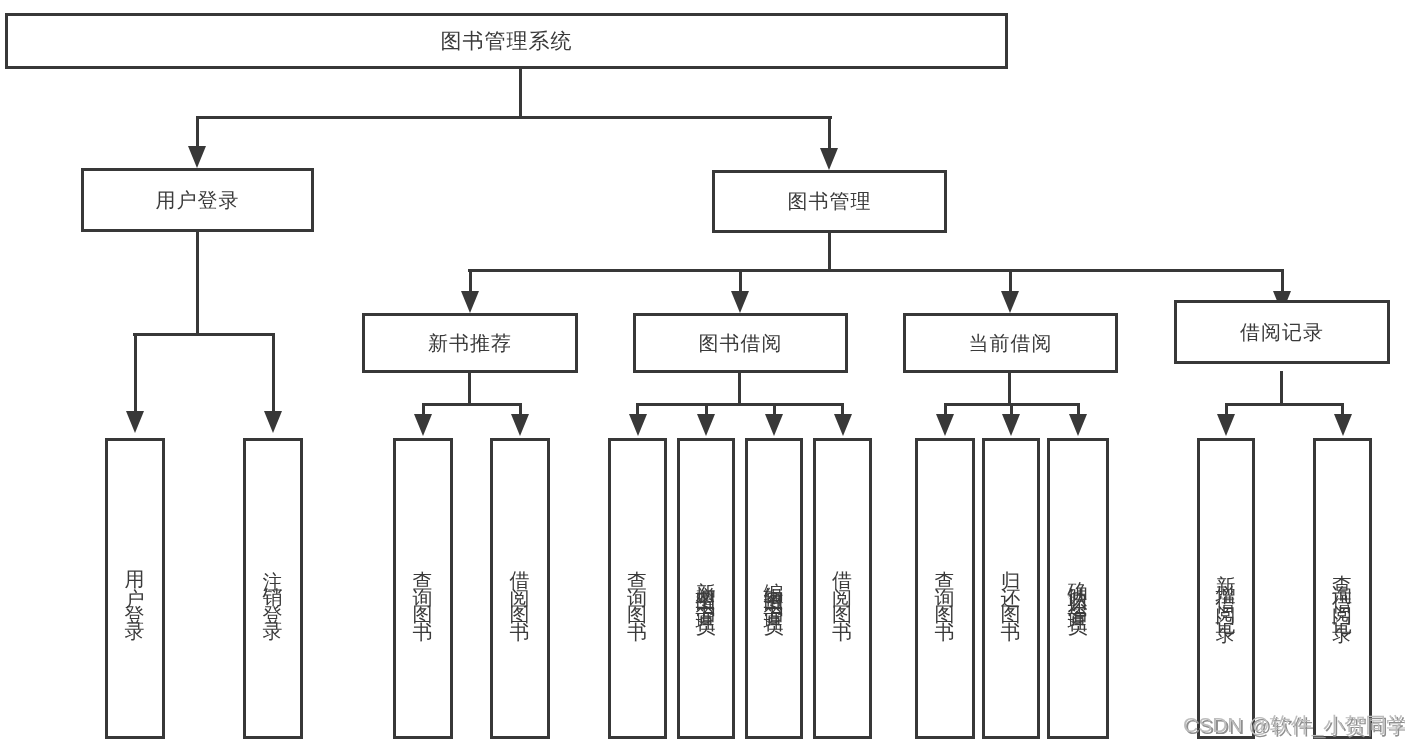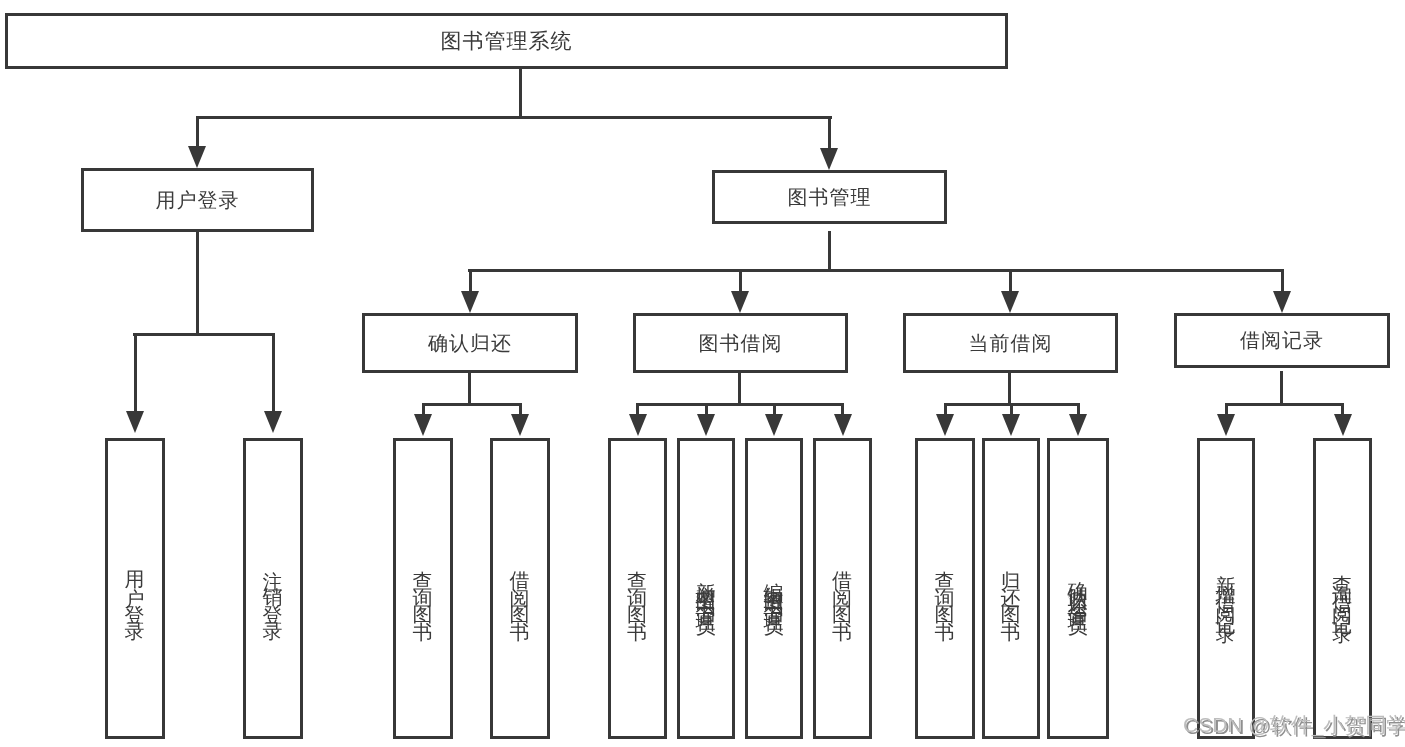--- a/index.html
+++ b/index.html
@@ -43,44 +43,44 @@
   <div class="box root" style="left:5px;top:13px;width:1003px;height:56px;">图书管理系统</div>
 
   <div class="vl" style="left:519px;top:67px;height:51px;"></div>
   <div class="hl" style="left:196px;top:116px;width:636px;"></div>
   <div class="vl" style="left:196px;top:116px;height:32px;"></div>
   <div class="ah" style="left:188px;top:146px;"></div>
   <div class="vl" style="left:828px;top:116px;height:34px;"></div>
   <div class="ah" style="left:820px;top:148px;"></div>
 
   <div class="box" style="left:81px;top:168px;width:233px;height:64px;">用户登录</div>
-  <div class="box" style="left:712px;top:170px;width:235px;height:54px;">图书管理</div>
+  <div class="box" style="left:712px;top:170px;width:235px;height:63px;">图书管理</div>
 
   <div class="vl" style="left:196px;top:230px;height:105px;"></div>
   <div class="hl" style="left:133px;top:333px;width:142px;"></div>
   <div class="vl" style="left:134px;top:333px;height:78px;"></div>
   <div class="ah" style="left:126px;top:411px;"></div>
   <div class="vl" style="left:272px;top:333px;height:78px;"></div>
   <div class="ah" style="left:264px;top:411px;"></div>
 
   <div class="vl" style="left:828px;top:231px;height:41px;"></div>
   <div class="hl" style="left:468px;top:269px;width:815px;"></div>
   <div class="vl" style="left:469px;top:269px;height:24px;"></div>
   <div class="ah" style="left:461px;top:291px;"></div>
   <div class="vl" style="left:739px;top:269px;height:24px;"></div>
   <div class="ah" style="left:731px;top:291px;"></div>
   <div class="vl" style="left:1009px;top:269px;height:24px;"></div>
   <div class="ah" style="left:1001px;top:291px;"></div>
   <div class="vl" style="left:1281px;top:269px;height:24px;"></div>
   <div class="ah" style="left:1273px;top:291px;"></div>
 
-  <div class="box" style="left:362px;top:313px;width:216px;height:60px;">确认归还</div>
+  <div class="box" style="left:362px;top:313px;width:216px;height:60px;">新书推荐</div>
   <div class="box" style="left:903px;top:313px;width:215px;height:60px;">当前借阅</div>
   <div class="box" style="left:633px;top:313px;width:215px;height:60px;">图书借阅</div>
-  <div class="box" style="left:1174px;top:313px;width:216px;height:55px;">借阅记录</div>
+  <div class="box" style="left:1174px;top:300px;width:216px;height:64px;">借阅记录</div>
 
   <div class="vl" style="left:468px;top:371px;height:34px;"></div>
   <div class="hl" style="left:422px;top:403px;width:99px;"></div>
   <div class="vl" style="left:422px;top:403px;height:13px;"></div>
   <div class="ah" style="left:414px;top:414px;"></div>
   <div class="vl" style="left:519px;top:403px;height:13px;"></div>
   <div class="ah" style="left:511px;top:414px;"></div>
 
   <div class="vl" style="left:738px;top:371px;height:34px;"></div>
   <div class="hl" style="left:636px;top:403px;width:207px;"></div>

